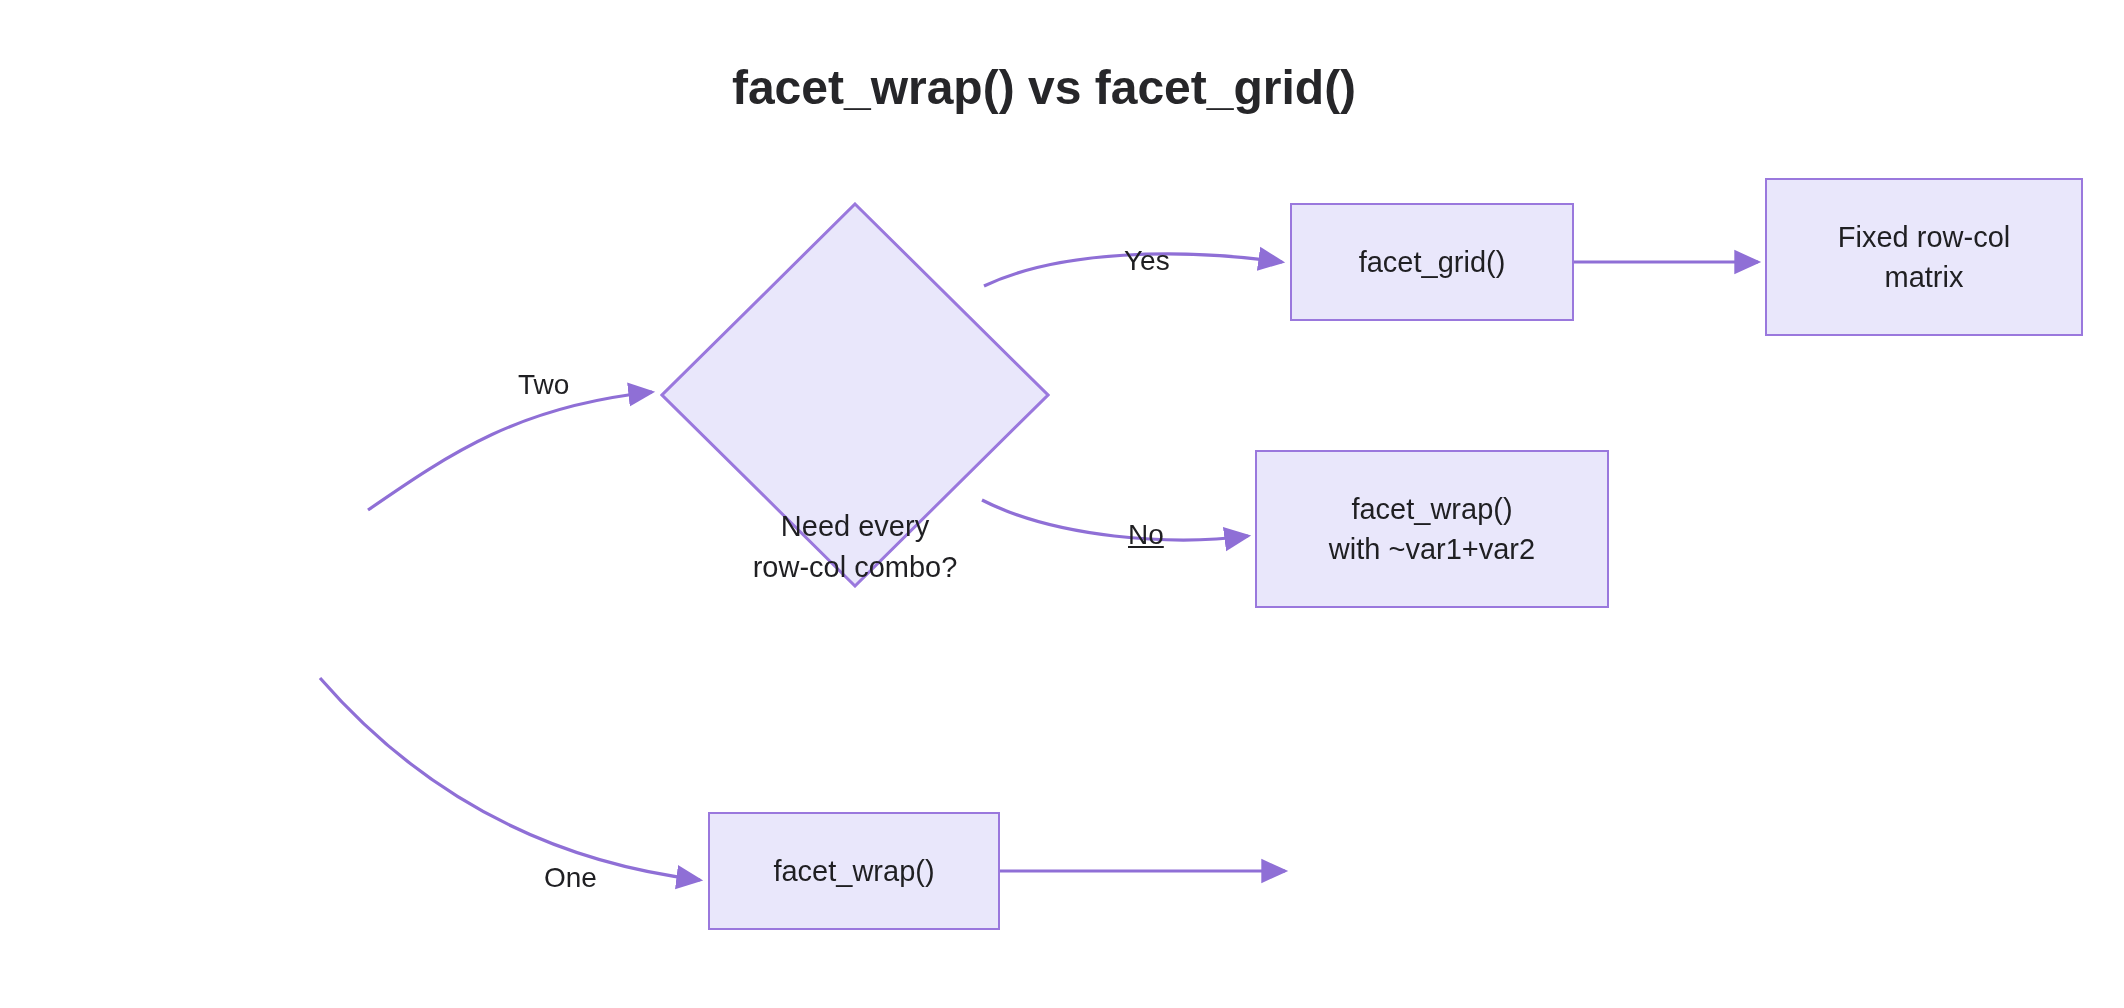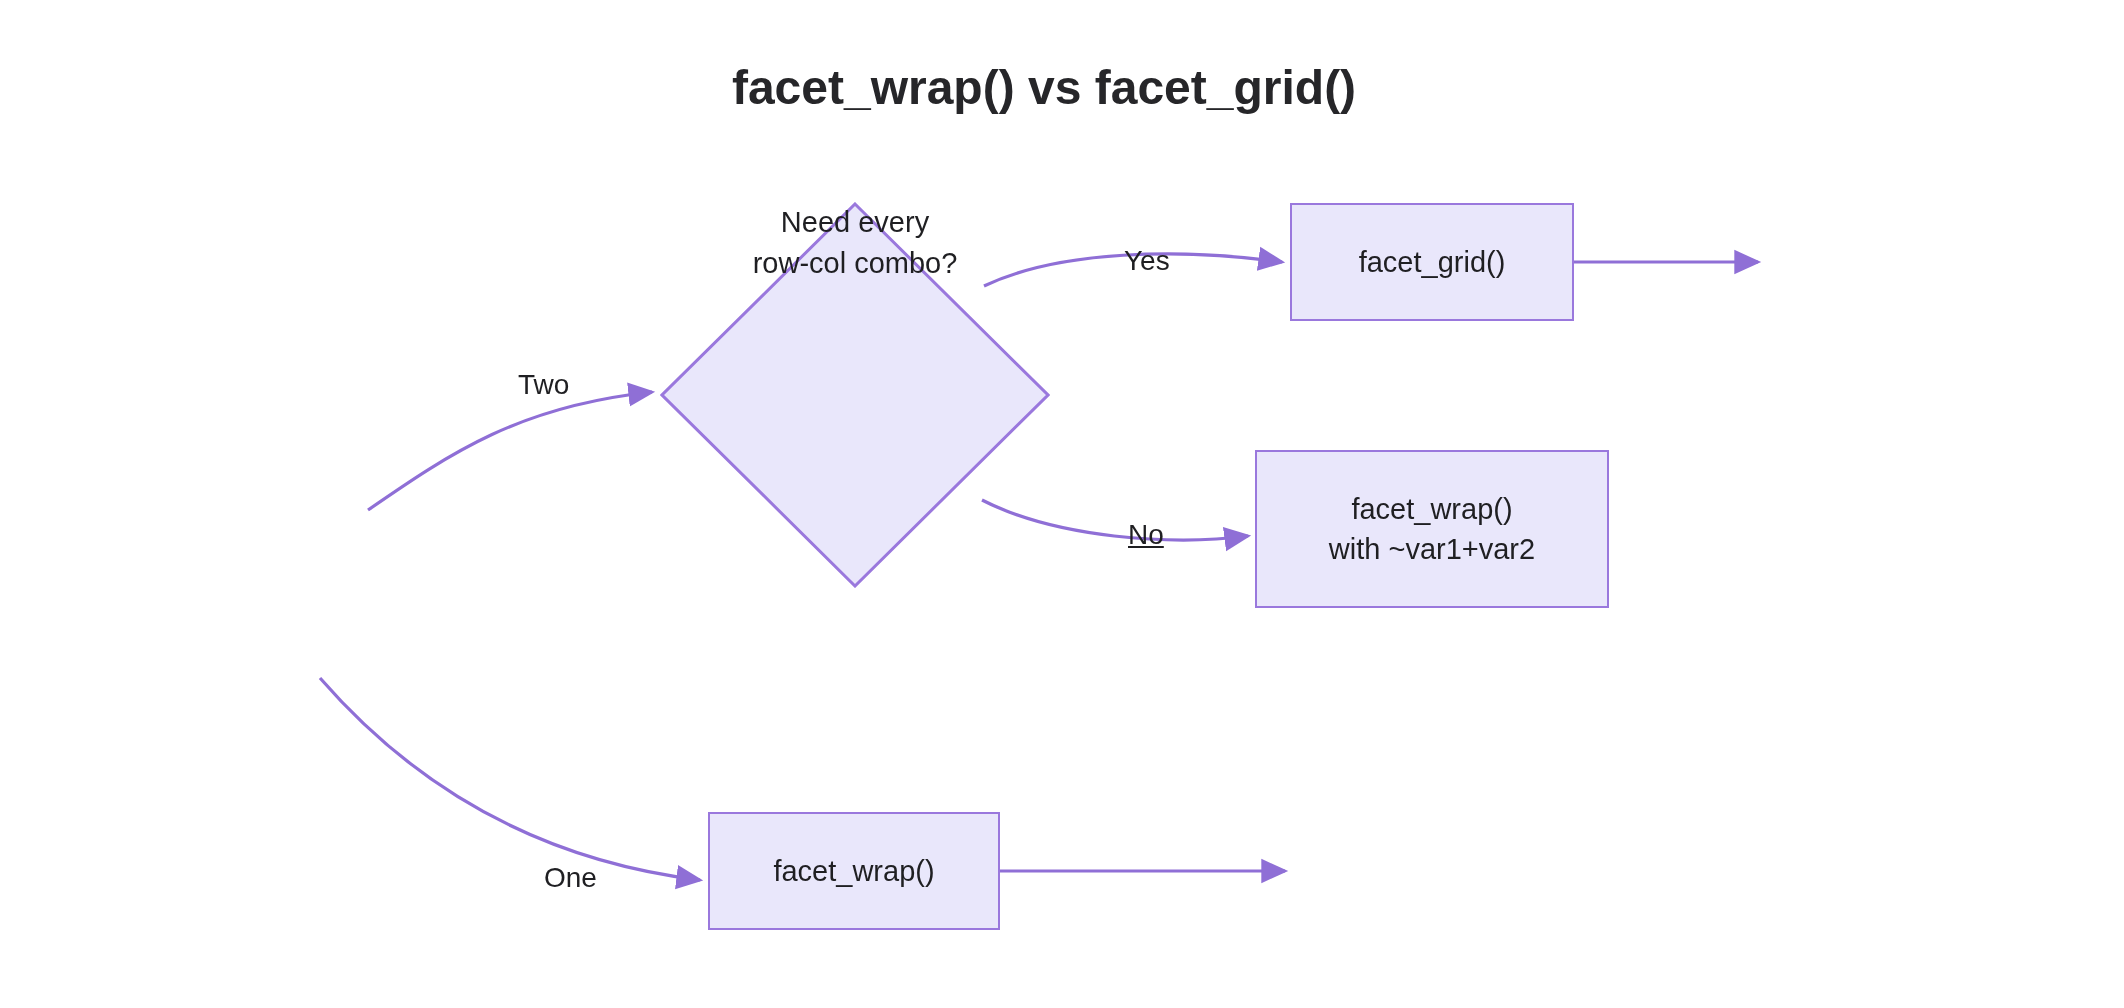--- a/index.html
+++ b/index.html
@@ -25,21 +25,21 @@
     white-space:pre-line;
   }
   .box{
     background:#e9e7fb;
     border:2px solid #9a78dd;
     font-size:29px;
   }
   .diamond-wrap{
     position:absolute;
     display:flex;
-    align-items:flex-start;
+    align-items:flex-end;
     justify-content:center;
   }
   .diamond-shape{
     position:absolute;left:0;top:0;width:100%;height:100%;
   }
   .diamond-label{
     position:relative;
     z-index:2;
     font-size:29px;
     color:#1f1f22;
@@ -97,20 +97,24 @@
       <polygon points="195,2 388,193 195,384 2,193" fill="#e9e7fb" stroke="#9a78dd" stroke-width="3"></polygon>
     </svg>
     <span class="diamond-label">Need every
 row-col combo?</span>
   </div>
 
   <div class="node box" style="left:1290px;top:203px;width:284px;height:118px;text-align:center;">
     <span>facet_grid()</span>
   </div>
 
+  <div class="node box" style="left:1765px;top:178px;width:318px;height:158px;">
+    <span>Fixed row-col
+matrix</span>
+  </div>
 
   <div class="node box" style="left:1255px;top:450px;width:354px;height:158px;">
     <span>facet_wrap()
 with ~var1+var2</span>
   </div>
 
   <div class="node box" style="left:708px;top:812px;width:292px;height:118px;">
     <span>facet_wrap()</span>
   </div>
 

